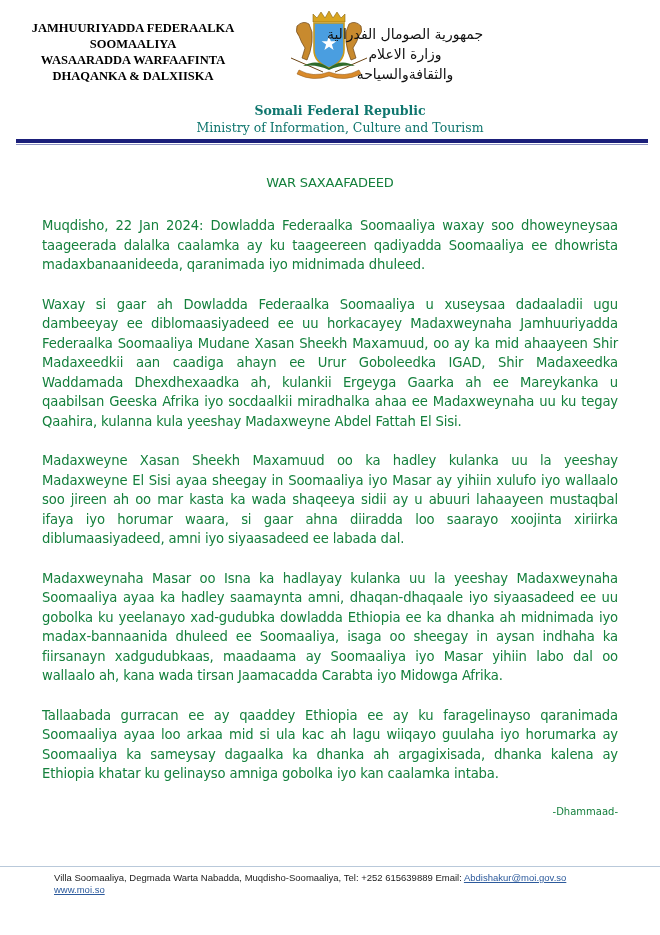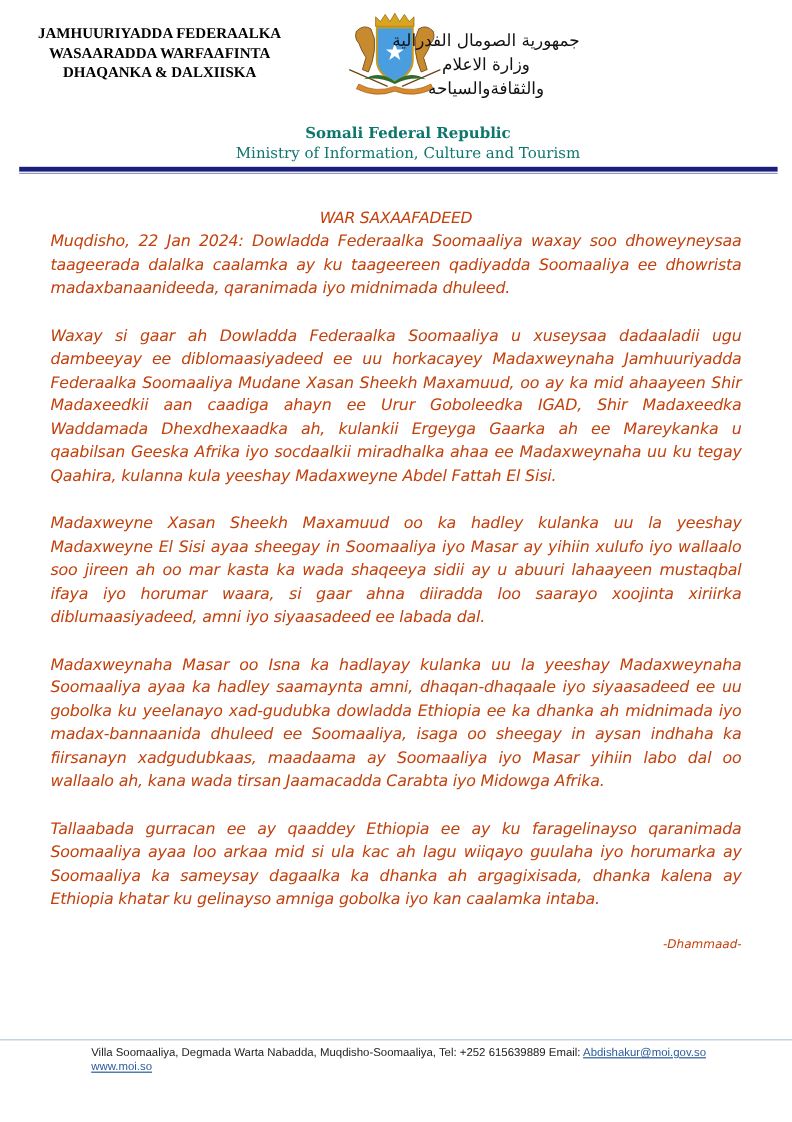--- a/index.html
+++ b/index.html
@@ -21,41 +21,42 @@
       position: absolute; left: 150px; top: 102px; width: 380px; text-align: center;
       font-family: "DejaVu Serif", serif; color: #0f766e;
     }
     .lh-sub .t1 { font-weight: bold; font-size: 12.5px; line-height: 17px; }
     .lh-sub .t2 { font-size: 12.5px; line-height: 17px; }
     .rule { position: absolute; left: 16px; top: 139px; width: 632px; }
     .rule .thick { height: 4px; background: #1b1f7a; }
     .rule .thin { height: 1px; margin-top: 1px; background: #8f94c2; }
 
     .doc-body { position: absolute; left: 42px; top: 174px; width: 576px;
-      font-family: "DejaVu Sans", sans-serif; color: #c2410c; font-style: italic; }
+      font-family: "DejaVu Sans", sans-serif; color: #15803d; }
     .kicker { text-align: center; font-size: 13px; line-height: 18px; letter-spacing: -0.2px; }
     .headline { text-align: center; font-weight: bold; font-size: 14.2px; line-height: 20px;
       letter-spacing: 0.1px; margin-top: 1px; }
     .para { font-size: 13.2px; line-height: 19.5px; text-align: justify; margin: 0;
       letter-spacing: -0.15px; }
-    .p1 { }
+    .p1 { margin-top: 24px; }
     .pn { margin-top: 20px; }
     .closing { text-align: right; font-size: 10px; margin-top: 22px; }
 
     .footer-rule { position: absolute; left: 0; top: 866px; width: 660px; height: 1px; background: #b9c9da; }
-    .footer { position: absolute; left: 76px; top: 872px; width: 580px;
+    .footer { position: absolute; left: 54px; top: 872px; width: 580px;
       font-family: "Liberation Sans", sans-serif; font-size: 9.5px; line-height: 12px; color: #222; }
     .footer a { color: #2c5a9c; text-decoration: underline; }
   </style>
 </head>
 <body>
 
 <div class="letterhead">
   <div class="lh-left">
     <div>JAMHUURIYADDA FEDERAALKA</div>
+    <div>SOOMAALIYA</div>
     <div>WASAARADDA WARFAAFINTA</div>
     <div>DHAQANKA &amp; DALXIISKA</div>
   </div>
 
   <div class="emblem">
     <svg width="92" height="72" viewBox="0 0 92 72">
 
       <path d="M30 14 L30 6 L34 10 L38 4 L42 10 L46 3 L50 10 L54 4 L58 10 L62 6 L62 14 Z" fill="#d9a520" stroke="#8a6410" stroke-width="0.6"></path>
 
       <path d="M31 15 L61 15 L61 42 Q61 54 46 60 Q31 54 31 42 Z" fill="#4a9ee0" stroke="#c99a1c" stroke-width="1.6"></path>

